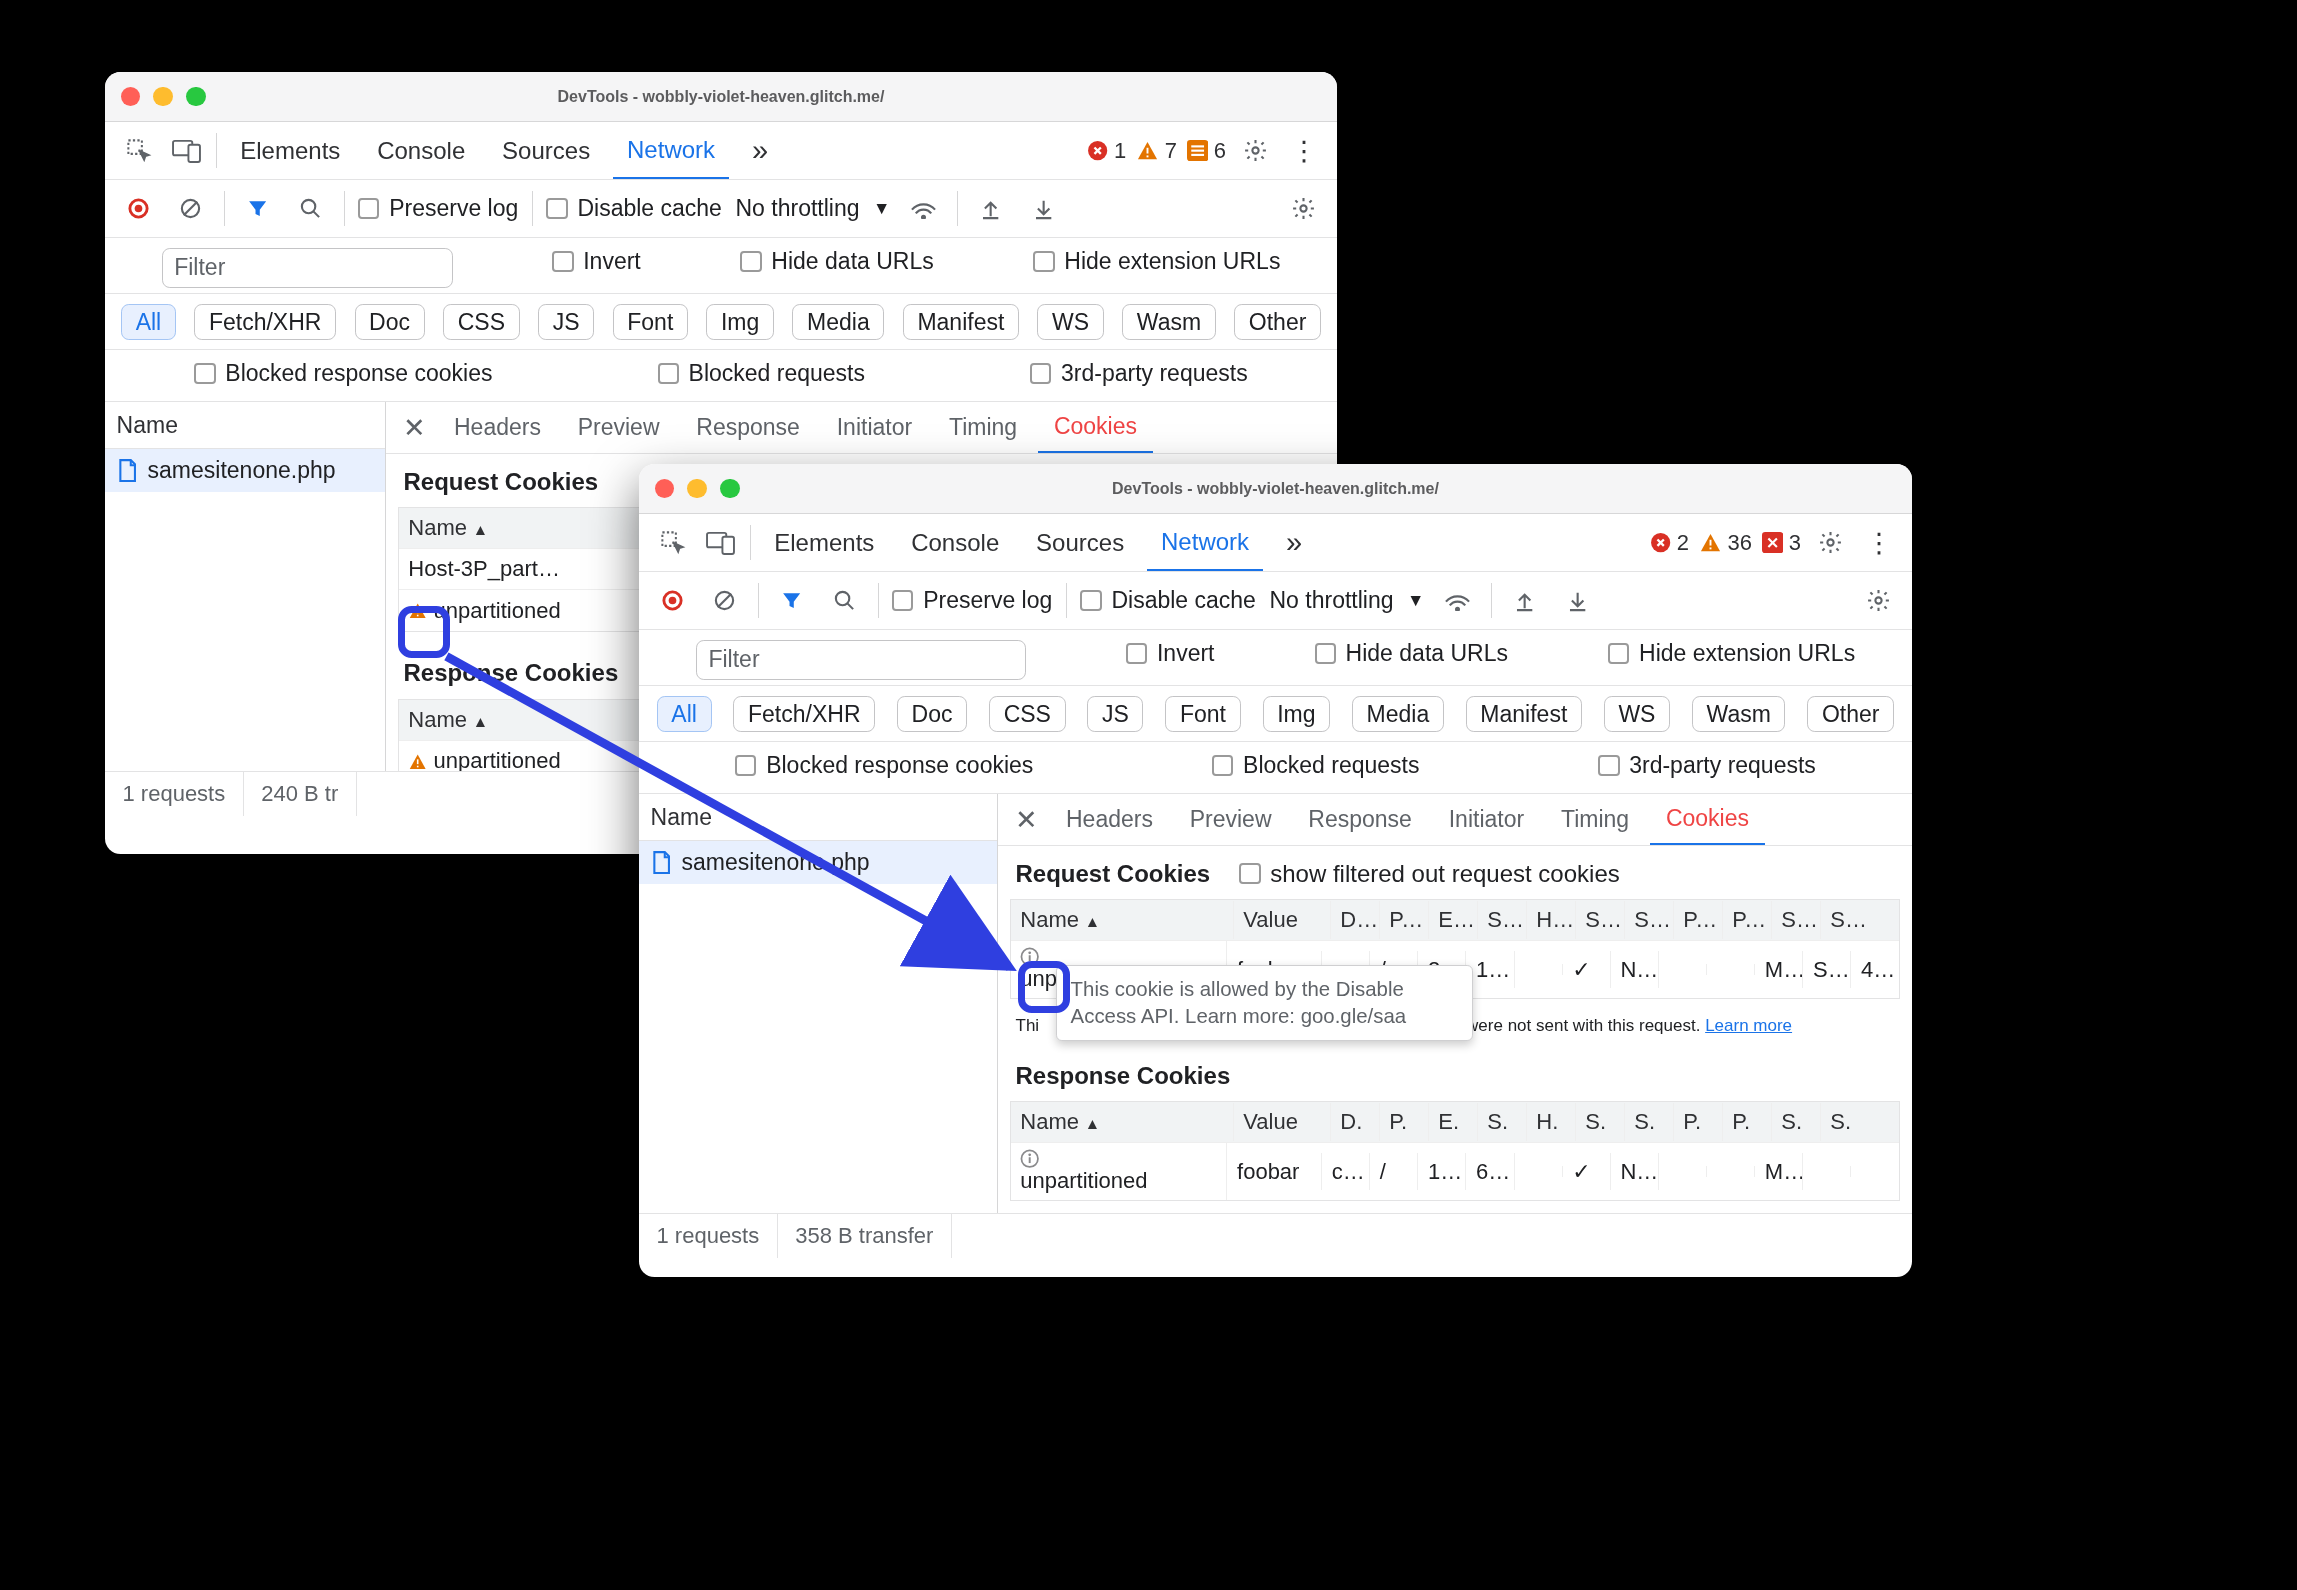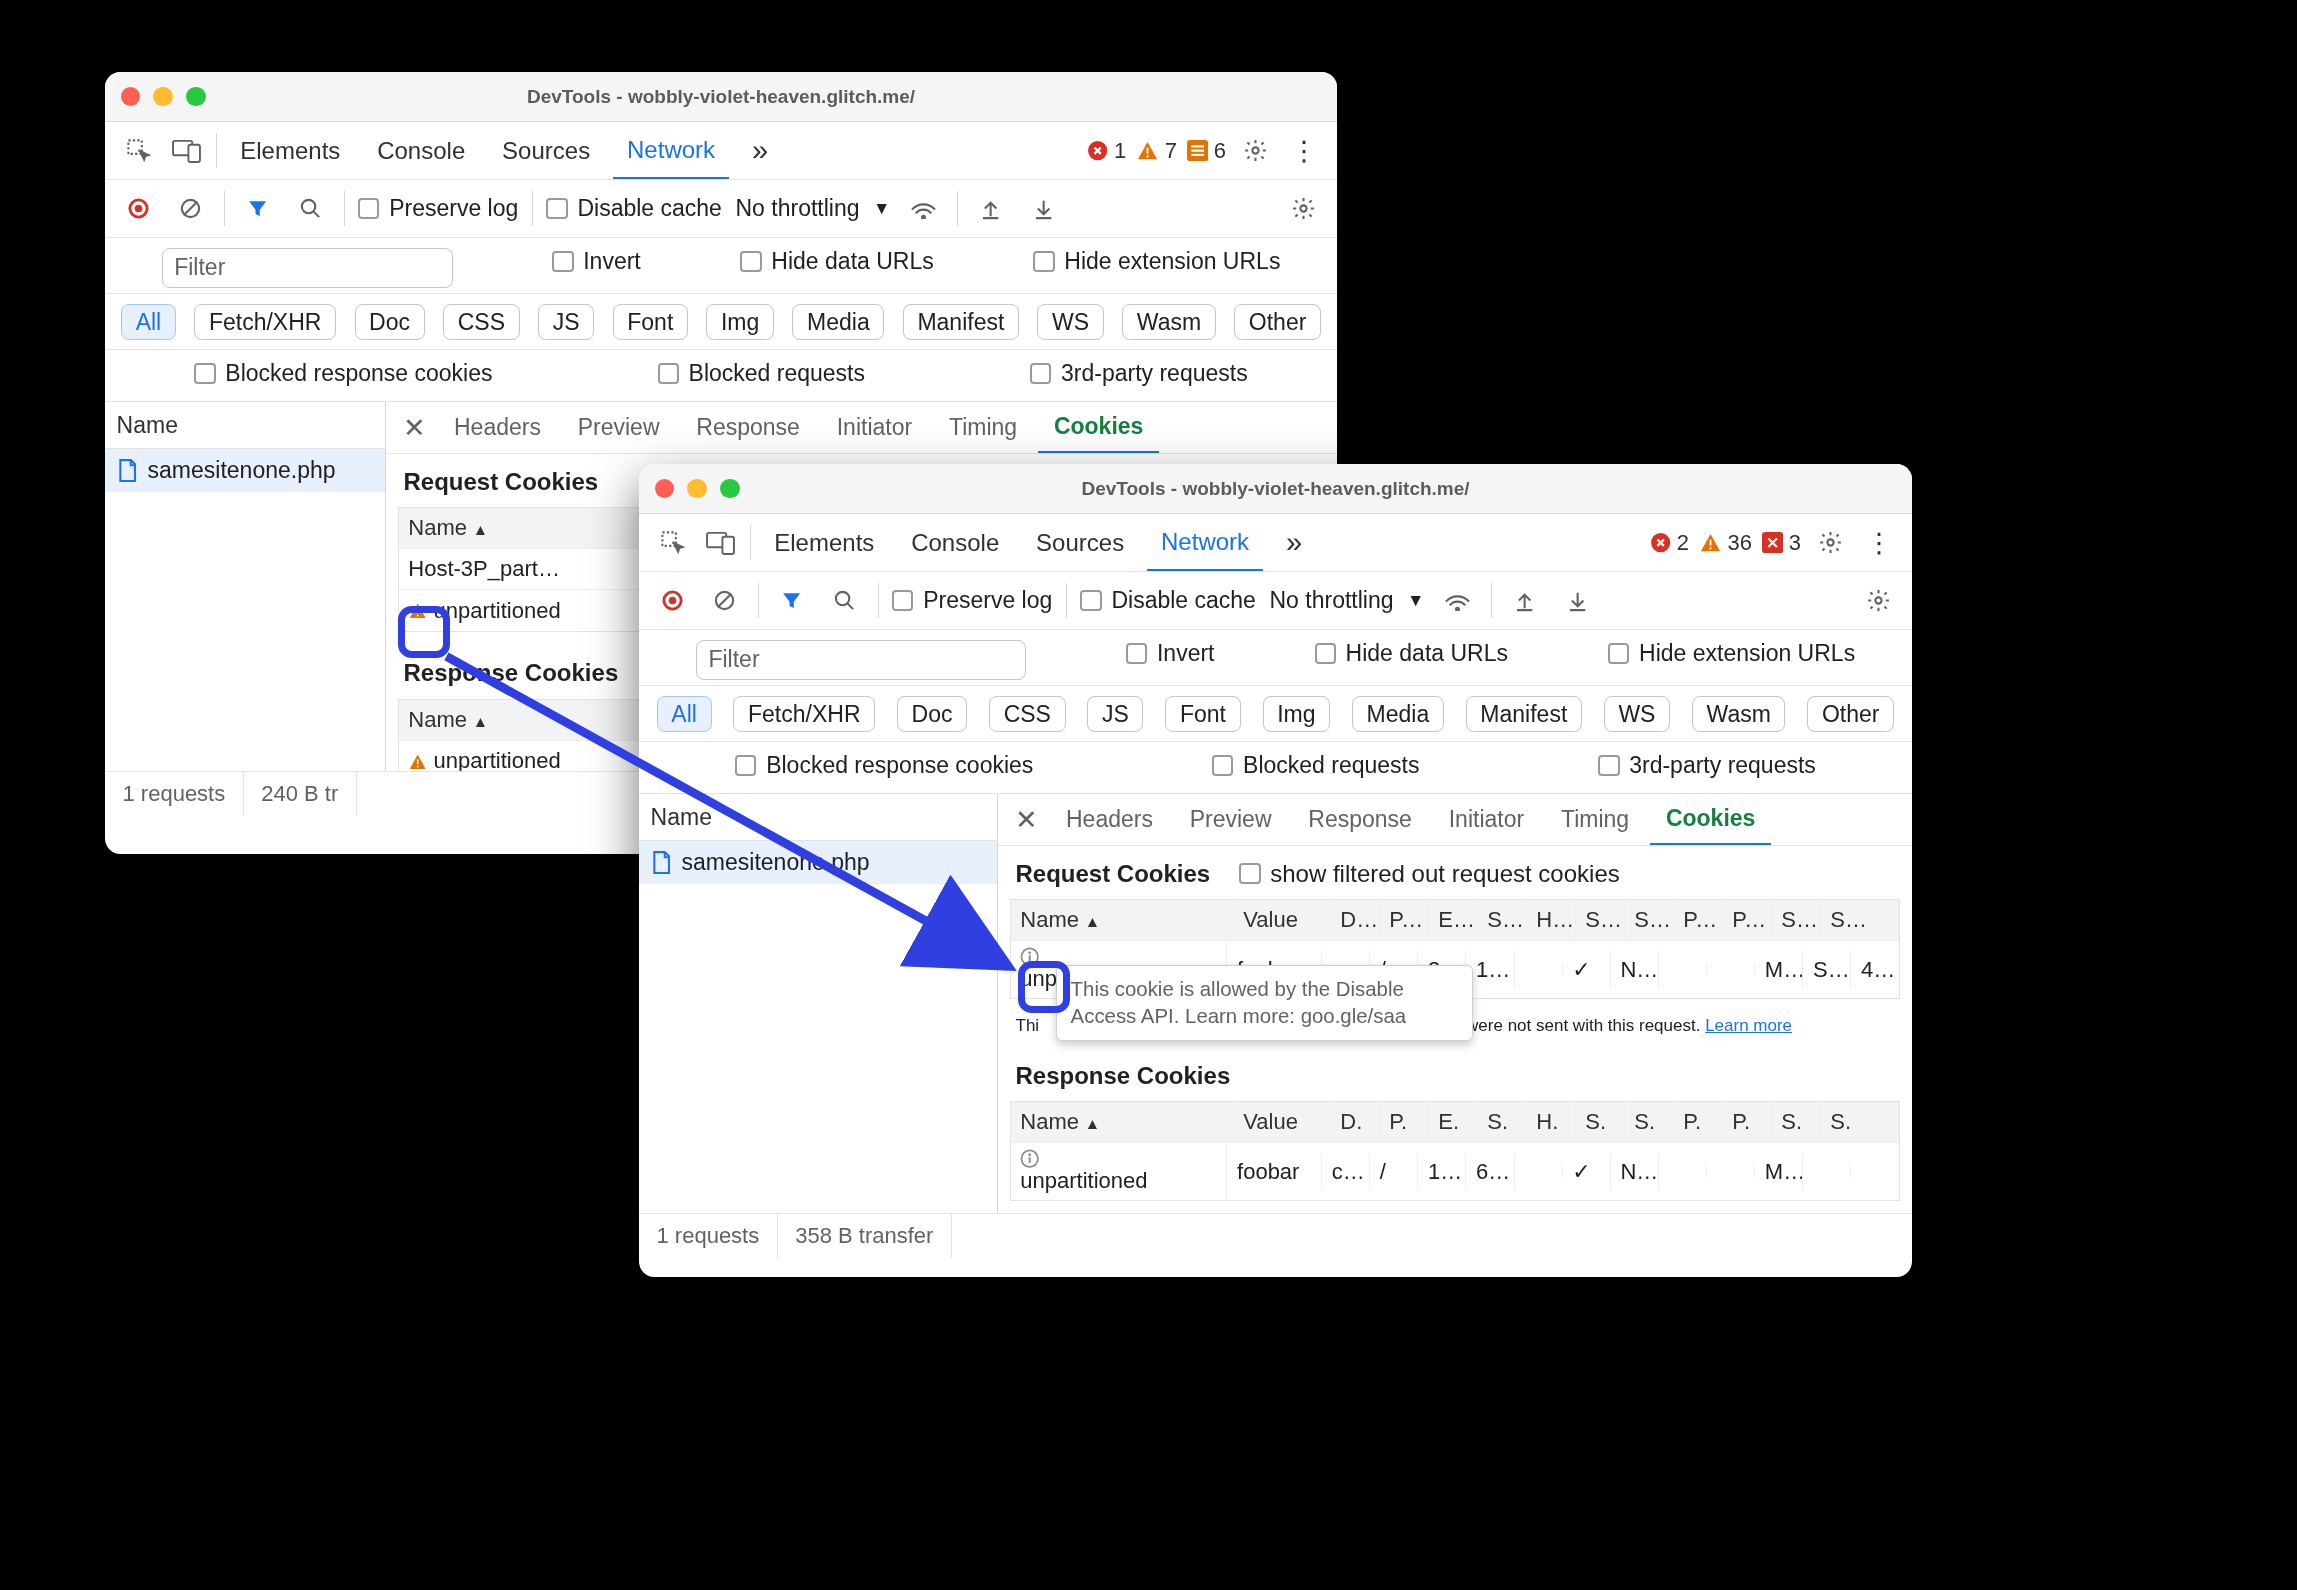--- a/index.html
+++ b/index.html
@@ -23,21 +23,21 @@
     height: 50px;
     background: #f5f5f6;
     display: flex; align-items: center;
     padding: 0 15.5px;
     border-bottom: 1px solid #d7d7d8;
     position: relative;
   }
   .traffic { display:flex; gap:13.6px; }
   .tl { width:19.4px; height:19.4px; border-radius:50%; }
   .tl.r { background:#ff5f57; } .tl.y { background:#febc2e; } .tl.g { background:#28c840; }
-  .titletext { position:absolute; left:0; right:0; text-align:center; font-size:19px; color:#5c5c5e; font-weight:600; }
+  .titletext { position:absolute; left:0; right:0; text-align:center; font-size:16px; color:#5c5c5e; font-weight:600; }
 
   .tabbar {
     display:flex; align-items:center; height:58px;
     padding: 0 13.6px; gap: 9.7px; border-bottom: 1px solid #e3e3e4;
     color:#303134;
   }
   .tabitem { padding: 0 13.6px; height:100%; display:flex; align-items:center; cursor:pointer; font-size:24px; }
   .tabitem.active { color:#1a73e8; border-bottom:2.9px solid #1a73e8; font-weight:500; }
   .icnbtn { width:39px; height:39px; display:flex; align-items:center; justify-content:center; cursor:pointer; border-radius:5.8px; }
   .right { margin-left:auto; display:flex; align-items:center; gap:9.7px; }
@@ -61,21 +61,21 @@
   .pill.active { background:#e8f0fe; color:#1a73e8; border-color:#a4c5f4; }
   .namecol { width: 281px; border-right:1px solid #d6d6d7; display:flex; flex-direction:column; }
   .namecol .hdr { padding:9.7px 11.6px; border-bottom:1px solid #e3e3e4; font-size:23px; color:#303134; }
   .filerow { display:flex; align-items:center; gap:9.7px; padding:7.8px 11.6px; }
   .filerow.sel { background:#e8f0fe; }
   .fileicon { width:21.3px; height:25px; color:#1a73e8; }
 
   .detail { flex:1; padding:0; overflow:hidden; }
   .dtabs { display:flex; align-items:center; height:52px; border-bottom:1px solid #e3e3e4; padding:0 9.7px; gap:5.8px; color:#5f6368; font-size:23px;}
   .dtabs .dtab { padding:0 15.5px; height:100%; display:flex; align-items:center; cursor:pointer; }
-  .dtabs .dtab.active { color:#15803d; border-bottom:2.9px solid #1a73e8; font-weight:700; }
+  .dtabs .dtab.active { color:#ef4444; border-bottom:2.9px solid #1a73e8; font-weight:400; }
   .close { width:37px; text-align:center; cursor:pointer; font-size:27px; }
 
   .sect { padding:13.6px 17.5px 5.8px; font-weight:700; font-size:24px; display:flex; align-items:center; gap:29px; }
   .tbl { border:1px solid #e3e3e4; margin:5.8px 11.6px 13.6px; font-size:22px; }
   .trow { display:flex; align-items:center; border-bottom:1px solid #eee; min-height:41px; }
   .trow:last-child { border-bottom:none; }
   .cell { padding:5.8px 9.7px; border-right:1px solid #eee; overflow:hidden; text-overflow:ellipsis; white-space:nowrap; }
   .cell:last-child { border-right:none; }
   .thead { background:#f1f3f4; font-weight:500; color:#303134; }
 

